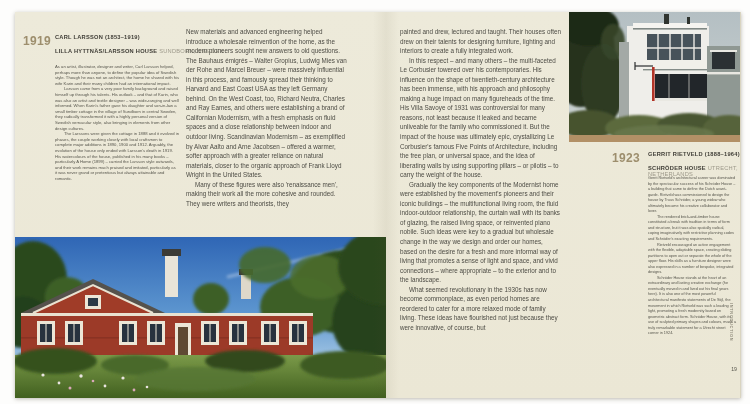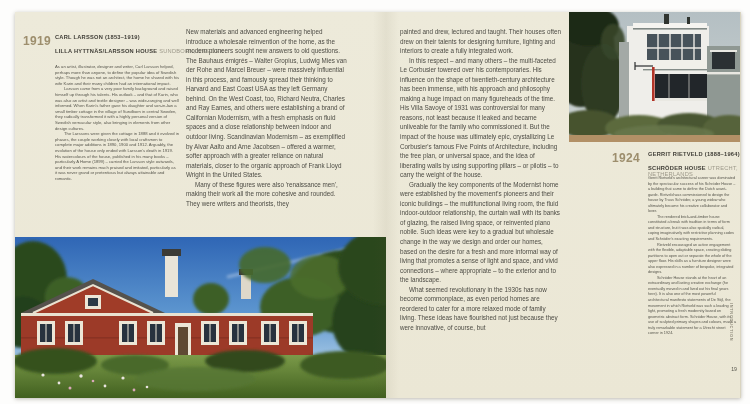--- a/index.html
+++ b/index.html
@@ -241,21 +241,21 @@
       <g filter="url(#soft2)">
         <ellipse cx="20" cy="112" rx="30" ry="14" fill="#46522f"></ellipse>
         <ellipse cx="70" cy="116" rx="34" ry="13" fill="#5c6a3e"></ellipse>
         <ellipse cx="120" cy="113" rx="32" ry="12" fill="#4a5731"></ellipse>
         <ellipse cx="160" cy="116" rx="26" ry="13" fill="#56643a"></ellipse>
         <ellipse cx="95" cy="122" rx="50" ry="9" fill="#67764a" opacity=".9"></ellipse>
       </g>
       <rect x="0" y="123" width="171" height="7" fill="#b29066"></rect>
     </svg>
 
-    <span class="year yr-right">1924</span>
+    <span class="year yr-right">1923</span>
     <div class="titles titles-right">
       <div class="architect">GERRIT RIETVELD (1888–1964)</div>
       <div class="house-line">
         <span class="house">SCHRÖDER HOUSE</span>
         <span class="location">UTRECHT, NETHERLANDS</span>
       </div>
     </div>
     <div class="sidebar sb-right textcol">
       <p>Gerrit Rietveld's architectural career was dominated by the spectacular success of his Schröder House – a building that came to define the Dutch avant-garde. Rietveld was commissioned to design the house by Truus Schröder, a young widow who ultimately became his creative collaborator and lover.</p>
       <p class="ind">The rendered brick-and-timber house constituted a break with tradition in terms of form and structure, but it was also spatially radical, coping imaginatively with restrictive planning codes and Schröder's exacting requirements.</p>

